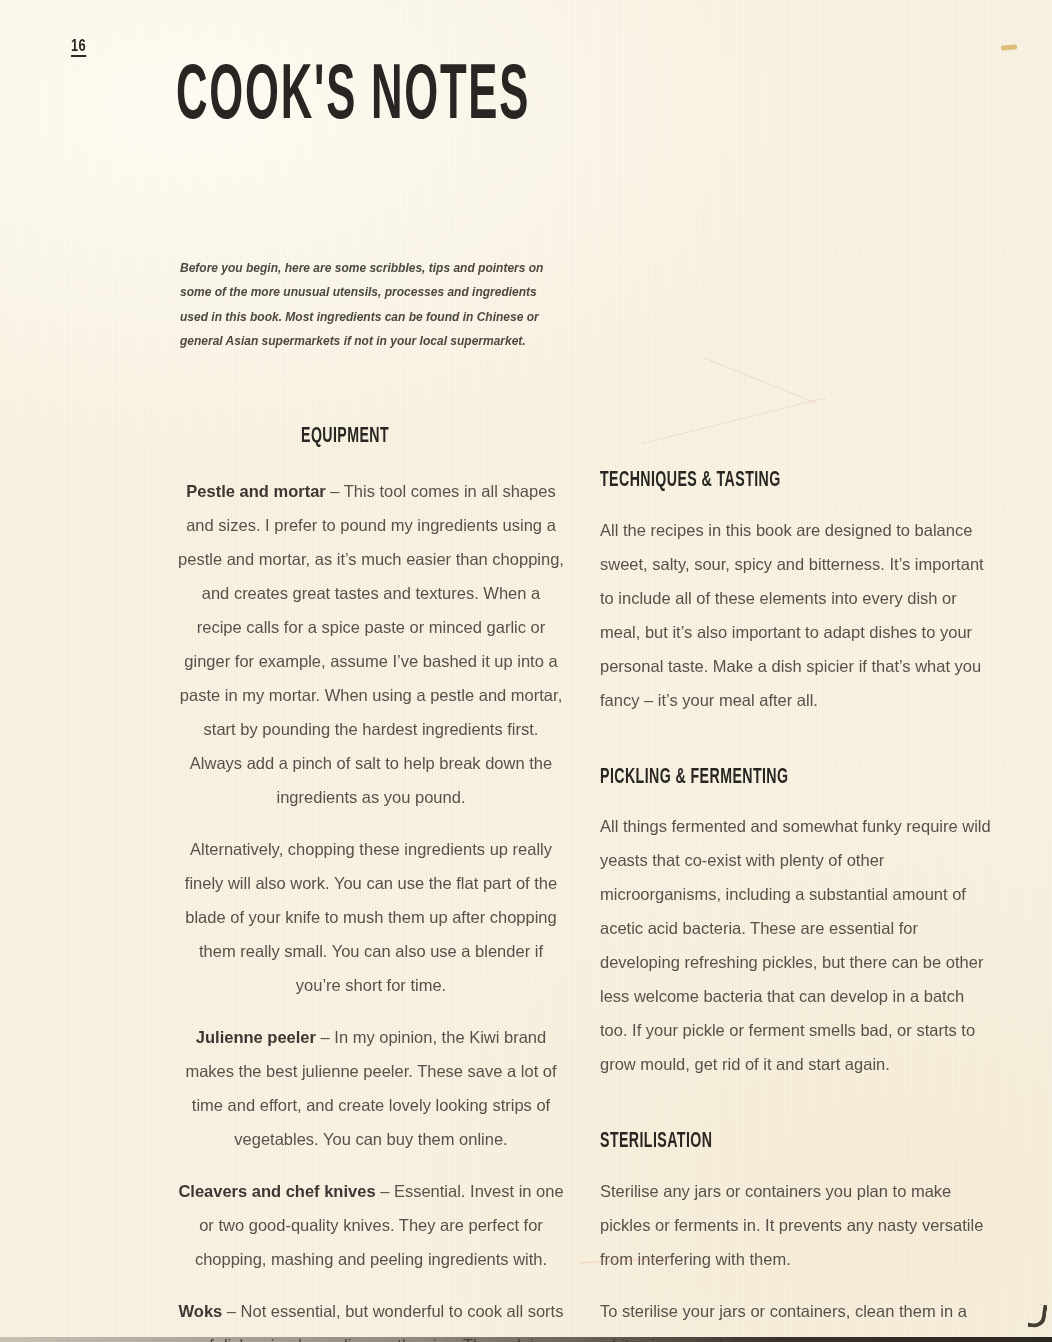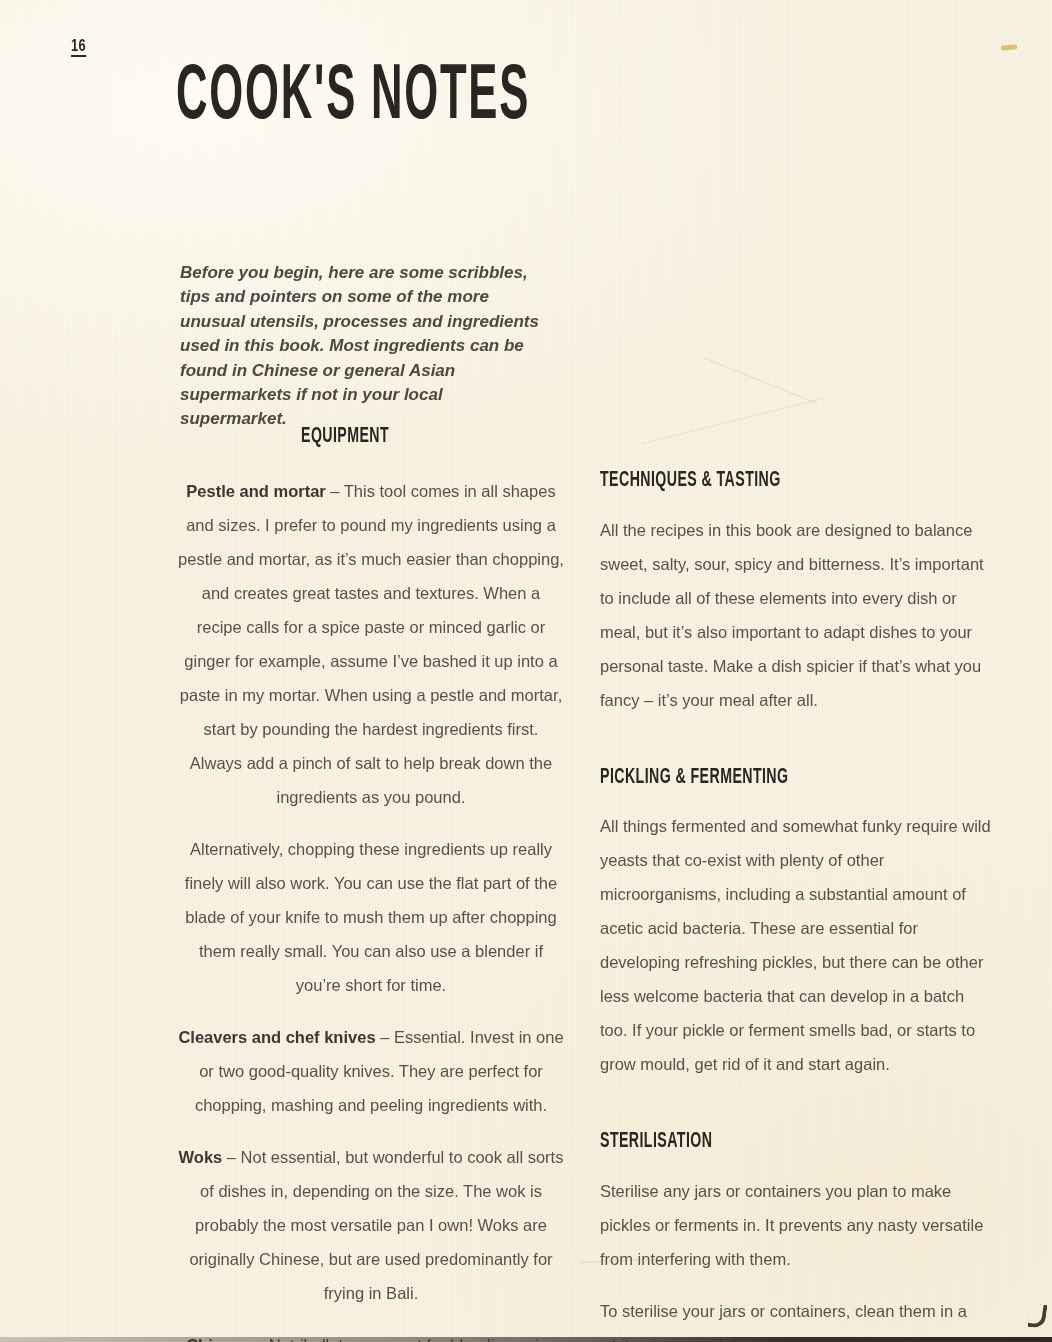--- a/index.html
+++ b/index.html
@@ -48,21 +48,21 @@
     line-height: 1;
   }
 
   .intro {
     position: absolute;
     left: 180px;
     top: 244px;
     width: 372px;
     font-style: italic;
     font-weight: bold;
-    font-size: 17px;
+    font-size: 12px;
     line-height: 24.4px;
     color: #4e4842;
   }
 
   .col { position: absolute; }
   .col-left  { left: 178px; top: 424px; width: 386px; text-align: center; }
   .col-right { left: 600px; top: 468px; width: 396px; }
 
   .section-heading {
     font-size: 22.5px;
@@ -124,20 +124,21 @@
 
   <p class="intro">Before you begin, here are some scribbles, tips and pointers on some of the more unusual utensils, processes and ingredients used in this book. Most ingredients can be found in Chinese or general Asian supermarkets if not in your local supermarket.</p>
 
   <div class="col col-left">
     <h2 class="section-heading cond">EQUIPMENT</h2>
 
     <p class="body-par"><span class="term">Pestle and mortar</span><span> – </span><span>This tool comes in all shapes and sizes. I prefer to pound my ingredients using a pestle and mortar, as it’s much easier than chopping, and creates great tastes and textures. When a recipe calls for a spice paste or minced garlic or ginger for example, assume I’ve bashed it up into a paste in my mortar. When using a pestle and mortar, start by pounding the hardest ingredients first. Always add a pinch of salt to help break down the ingredients as you pound.</span></p>
 
     <p class="body-par"><span class="term"></span><span></span><span>Alternatively, chopping these ingredients up really finely will also work. You can use the flat part of the blade of your knife to mush them up after chopping them really small. You can also use a blender if you’re short for time.</span></p>
 
+    <p class="body-par"><span class="term">Julienne peeler</span><span> – </span><span>In my opinion, the Kiwi brand makes the best julienne peeler. These save a lot of time and effort, and create lovely looking strips of vegetables. You can buy them online.</span></p>
 
     <p class="body-par"><span class="term">Cleavers and chef knives</span><span> – </span><span>Essential. Invest in one or two good-quality knives. They are perfect for chopping, mashing and peeling ingredients with.</span></p>
 
     <p class="body-par"><span class="term">Woks</span><span> – </span><span>Not essential, but wonderful to cook all sorts of dishes in, depending on the size. The wok is probably the most versatile pan I own! Woks are originally Chinese, but are used predominantly for frying in Bali.</span></p>
 
     <p class="body-par"><span class="term">Chinese</span><span> – </span><span>Nutribullets are great for blending spice pastes and sambals with.</span></p>
   </div>
 
   <div class="col col-right">
 

